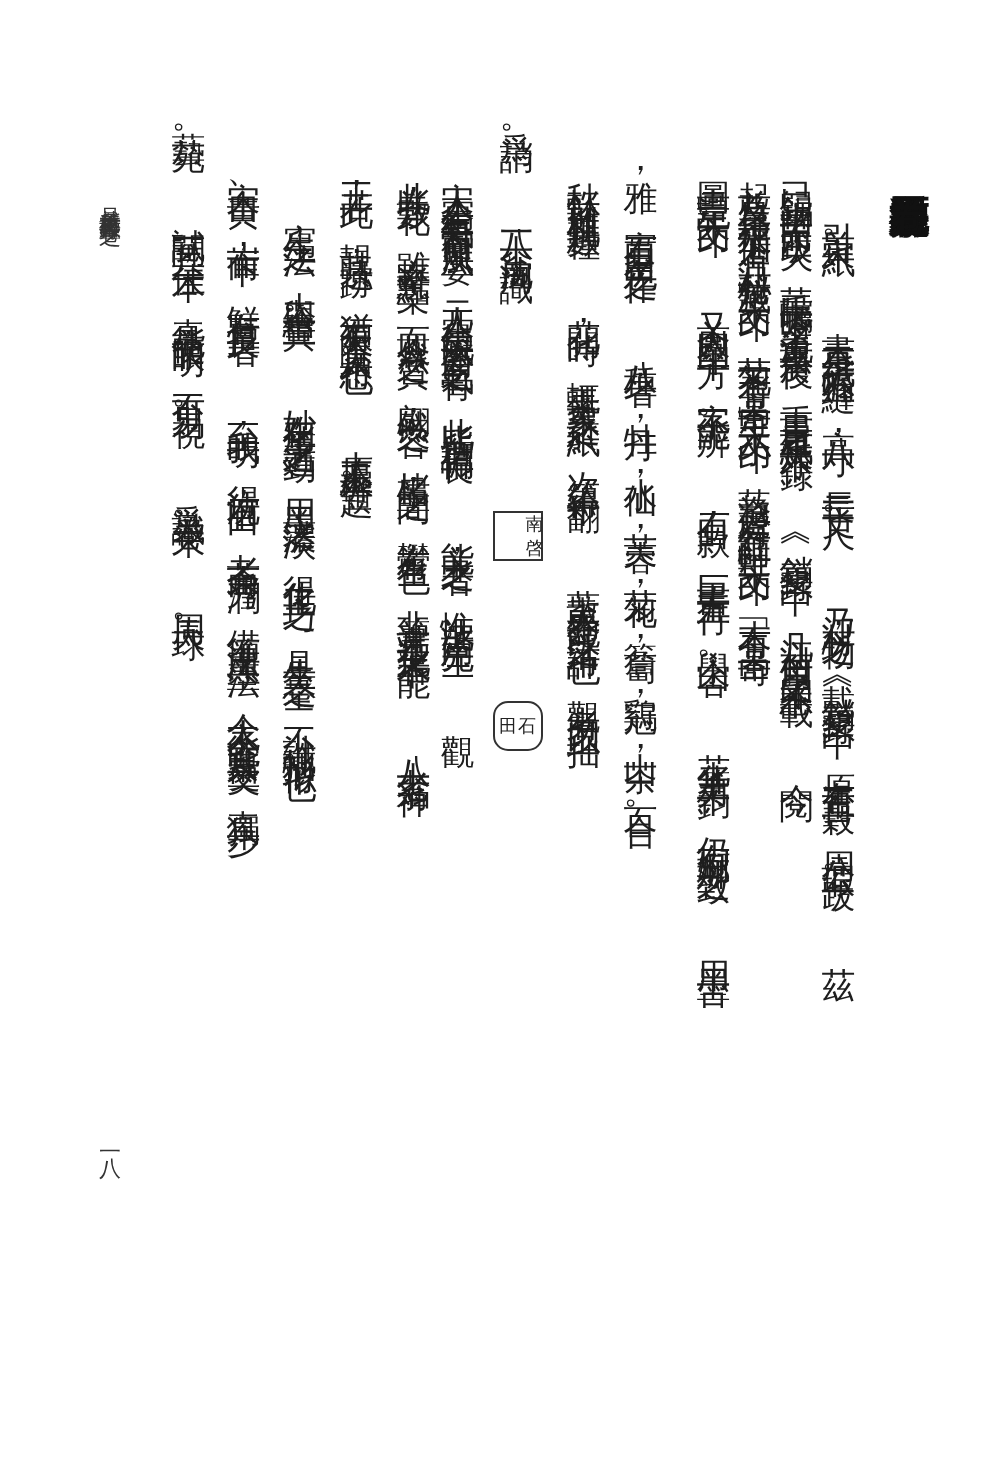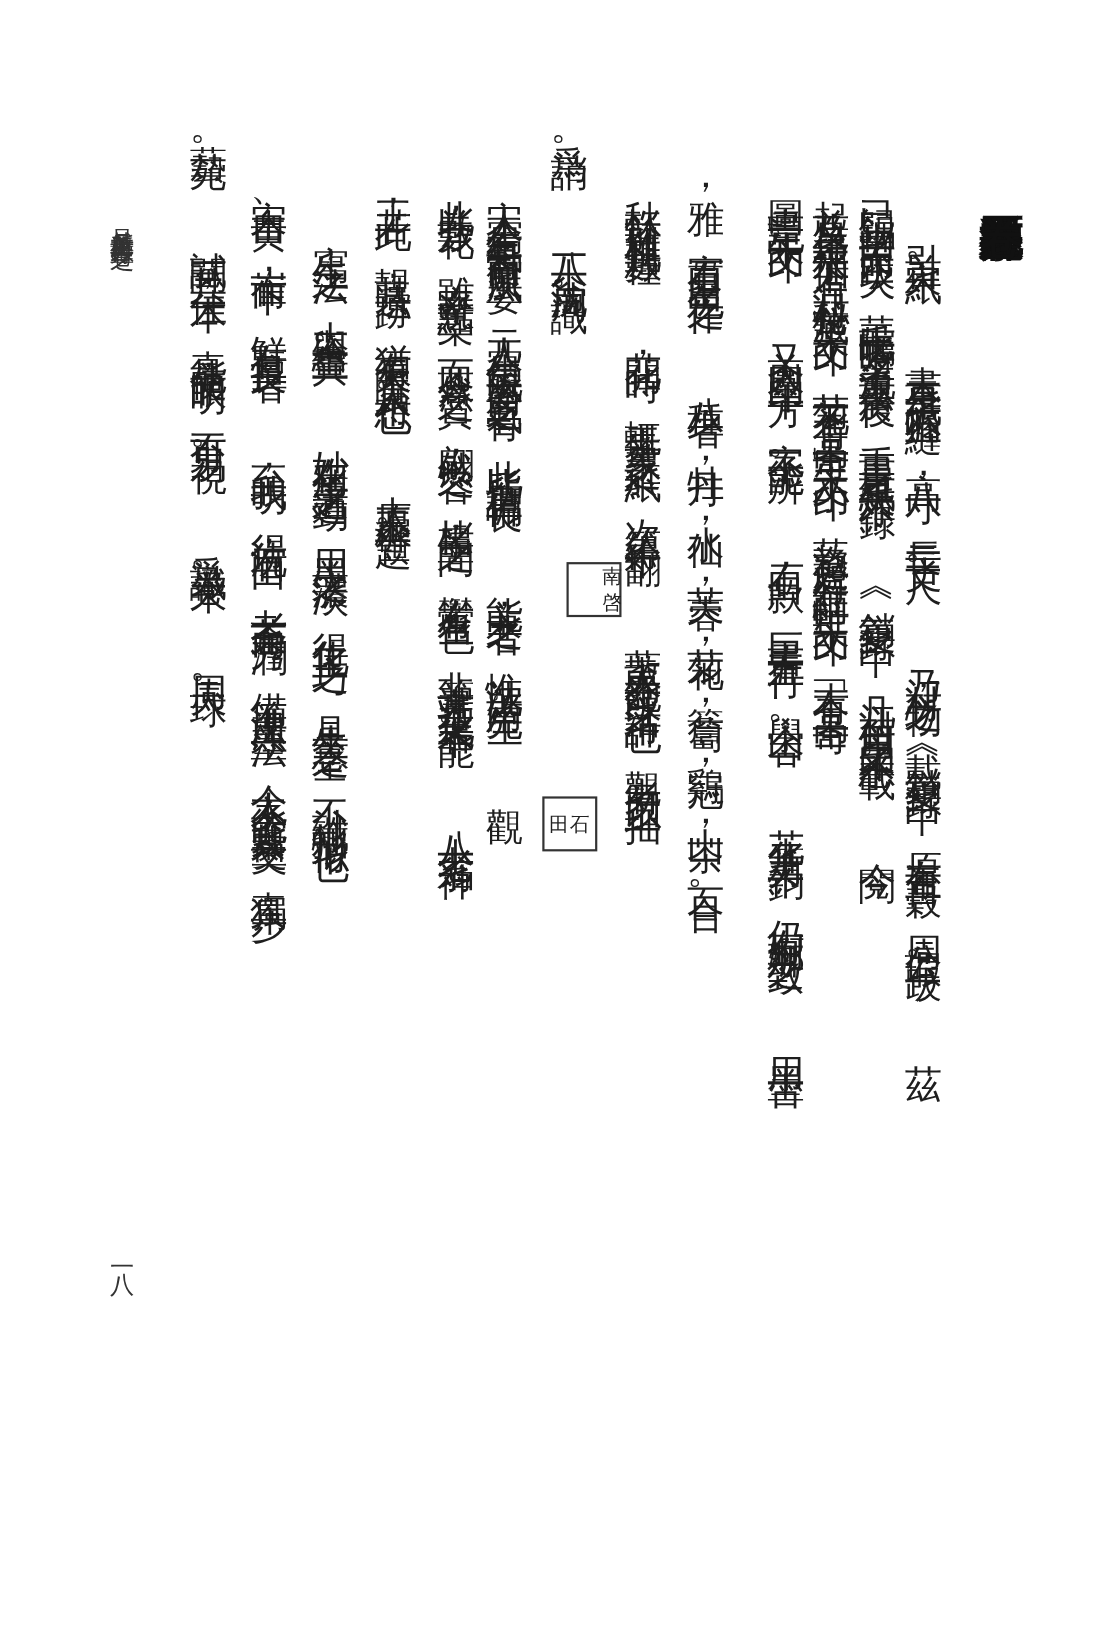--- a/index.html
+++ b/index.html
@@ -59,22 +59,22 @@
 <div class="col title" style="left:890px; top:165px;">又沈石田水墨八種花卉卷</div>
 
 <div class="col" style="left:822px; top:196px;">引首宋紙。　畫本身紙六幅五縫，高八寸，長二丈一尺。　乃江村之物，載《銷夏録》中，原有王百穀、周公瑕二跋。　茲</div>
 <div class="col" style="left:780px; top:155px;">已歸錫山華氏而跋失，華氏囑時下名流重書於後，重書之尾紙尺寸不録。　《銷夏録》中，凡江村自用之印悉不載。　今閱</div>
 <div class="col" style="left:738px; top:155px;">起首及第二種水仙下有「江村秘藏」朱文印，菊花下有「高士奇」朱文小印，落款起處有「紅雨軒」朱文印，末有「高士奇</div>
 <div class="col" style="left:697px; top:155px;">圖書記」朱文印。　又前人圓印半方，字不能辨。　石田款，巨書十五行，學山谷。　花卉筆力千鈞，仍有婀娜之致。　用墨古</div>
 <div class="col" style="left:624px; top:155px;">雅，實石田出色之作。　八種者：牡丹，水仙，芙蓉，菊花，簷蔔，鷄冠，山茶，百合。</div>
 <div class="col" style="left:567px; top:155px;">秋軒前雜植凡數種。　花開時，輒弄筆象之於紙，次第得十翻。　蓋散人弄飽飯之活計也，觀者勿以工拙</div>
 <div class="col" style="left:500px; top:105px;">爲誚。　八十一翁沈周識。</div>
 
-<div class="seal" style="left:515px; top:511px;padding-left:34px;">南啓</div>
-<div class="seal" style="left:493px; top:724px;">田石</div>
+<div class="seal" style="left:493px; top:511px;padding-left:34px;">南啓</div>
+<div class="seal" style="left:493px; top:701px;border-radius:15px;">田石</div>
 
 <div class="col" style="left:441px; top:155px;">宋人寫生有氣骨而無風姿，元人寫生饒風姿而乏氣骨，此皆所謂偏長。　能兼之者，惟沈啓南先生。　觀</div>
 <div class="col" style="left:397px; top:155px;">此卷數花，雖率意點染，而蒼然之質，翩然之容，楮墨之間，鬱有生色，非筆端具造化者不能。　八十老翁神</div>
 <div class="col" style="left:340px; top:155px;">王若此，靚其遺跡，猶有天際真人想也。　太原王穉登題。</div>
 <div class="col" style="left:283px; top:196px;">寫生之法，大與繪畫異。　妙在用筆之遒勁，用墨之濃淡，得化工之巧，具生意之全，不計纖拙形似也。</div>
 <div class="col" style="left:227px; top:155px;">宋自黄、崔而下，鮮有擅長者。　至我明，得沈石田，老蒼而秀潤，備筆法與墨法，令人不能窺其窔奧，真獨步</div>
 <div class="col" style="left:172px; top:105px;">藝苑。　試閱其一二佳本，真能使眼明，不可易視。　爲識卷末。　周天球。</div>
 
 <div class="runner" style="left:95px; top:190px;">吴越所見書畫録卷之一</div>
 <div class="pagenum" style="left:95px; top:1140px;">八一</div>

